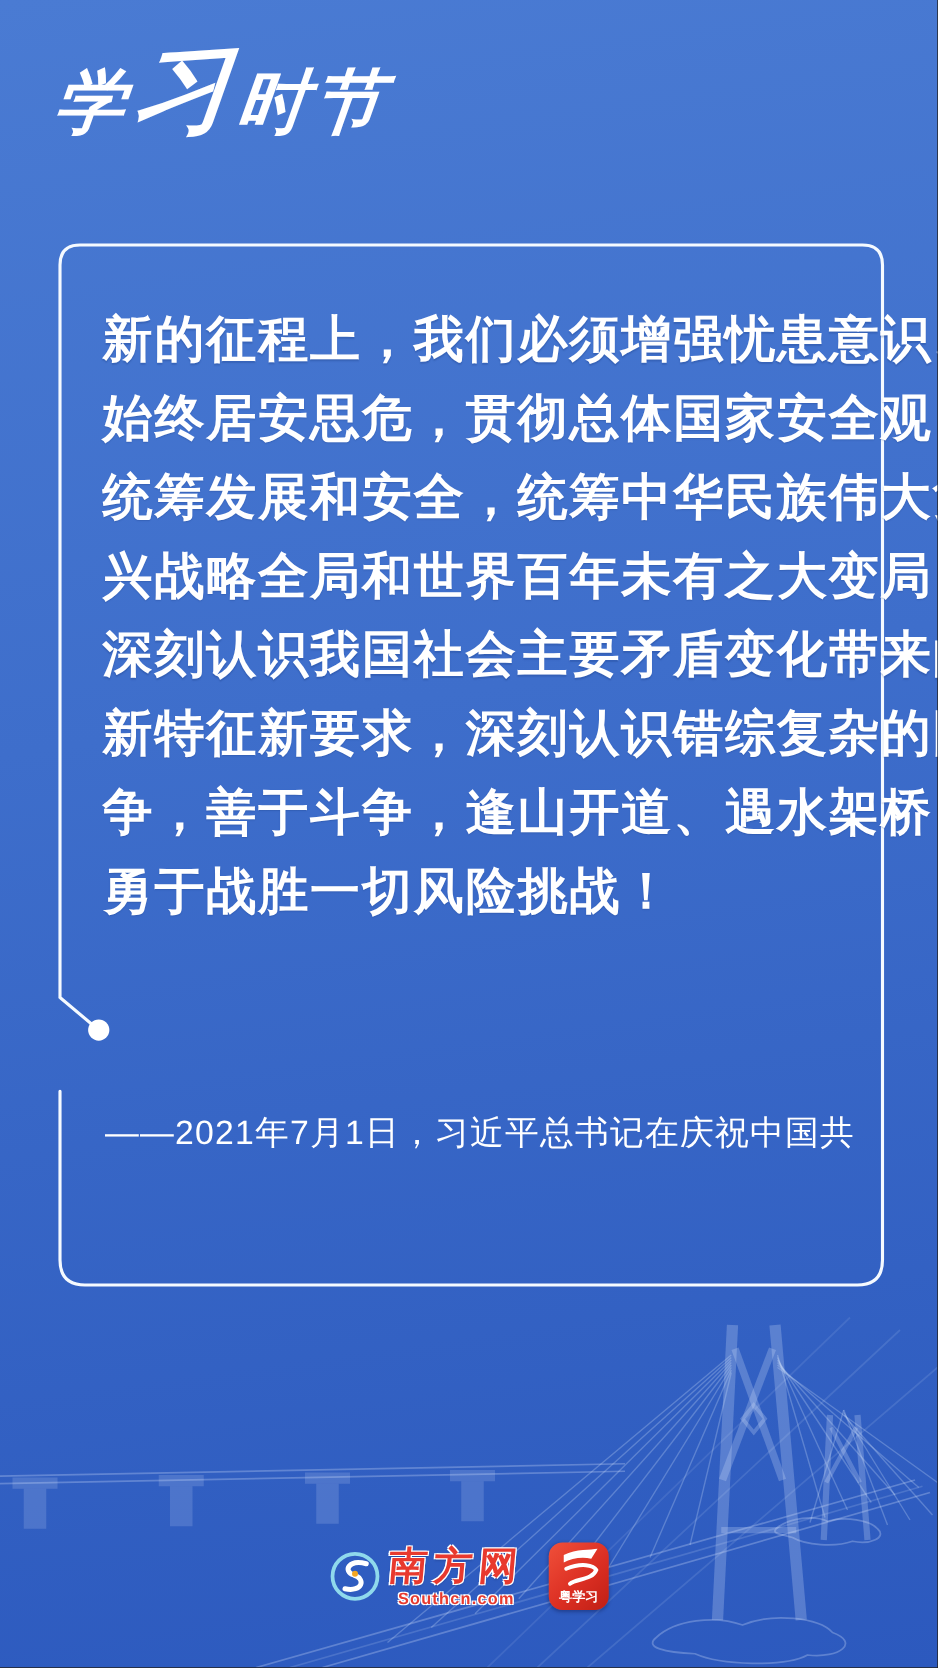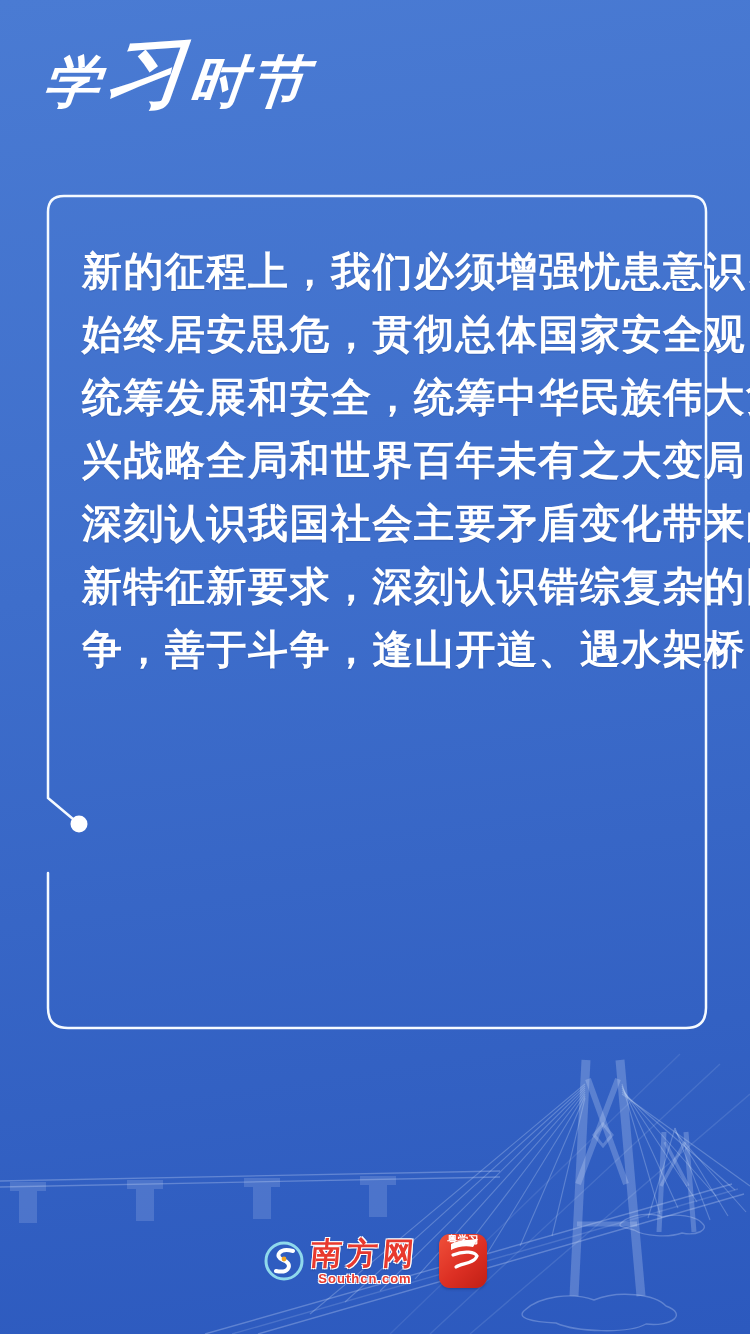--- a/index.html
+++ b/index.html
@@ -73,21 +73,21 @@
   .southcn-domain{
     font-family:Liberation Sans, sans-serif;
     font-weight:700;font-size:13px;line-height:15px;
     letter-spacing:1px;color:#E8392E;margin-top:1px;
     text-shadow:-1px -1px 0 #fff,1px -1px 0 #fff,-1px 1px 0 #fff,1px 1px 0 #fff;
   }
   .yuexuexi{
     width:48px;height:54px;border-radius:11px;
     background:linear-gradient(135deg,#F0503A 0%,#DC2F23 55%,#C01F15 100%);
     box-shadow:0 1px 3px rgba(0,0,40,.3);
-    display:flex;flex-direction:column;align-items:center;justify-content:flex-start;
+    display:flex;flex-direction:column;align-items:center;justify-content:flex-end;
     padding-bottom:4px;box-sizing:border-box;position:relative;
   }
   .yuexuexi svg{position:absolute;top:4px;left:6px;}
   .yuexuexi-label{
     font-family:"Liberation Sans",sans-serif;
     font-weight:700;font-size:10.5px;line-height:11px;
     color:#fff;letter-spacing:0;white-space:nowrap;
   }
 </style>
 </head>
@@ -174,23 +174,25 @@
   </svg>
 
   <div class="quote-text">
     <div class="quote-line">新的征程上，我们必须增强忧患意识、</div>
     <div class="quote-line">始终居安思危，贯彻总体国家安全观，</div>
     <div class="quote-line">统筹发展和安全，统筹中华民族伟大复</div>
     <div class="quote-line">兴战略全局和世界百年未有之大变局，</div>
     <div class="quote-line">深刻认识我国社会主要矛盾变化带来的</div>
     <div class="quote-line">新特征新要求，深刻认识错综复杂的国</div>
     <div class="quote-line">争，善于斗争，逢山开道、遇水架桥，</div>
+    <div class="quote-line">勇于战胜一切风险挑战！</div>
   </div>
 
   <div class="attribution">
+    <div class="attr-line">——2021年7月1日，习近平总书记在庆祝中国共</div>
   </div>
 
   <div class="footer">
     <div class="southcn">
       <svg width="42" height="42" viewBox="0 0 42 42" aria-hidden="true">
         <circle cx="21" cy="21" r="18" fill="none" stroke="#8FD9EC" stroke-width="3"></circle>
         <path d="M30,11 C16,7 11,17 20,20 C30,23 27,34 13,31" fill="none" stroke="#FFFFFF" stroke-width="4" stroke-linecap="round"></path>
         <circle cx="21" cy="19" r="2.4" fill="#F5A623"></circle>
       </svg>
       <div class="southcn-txt">

